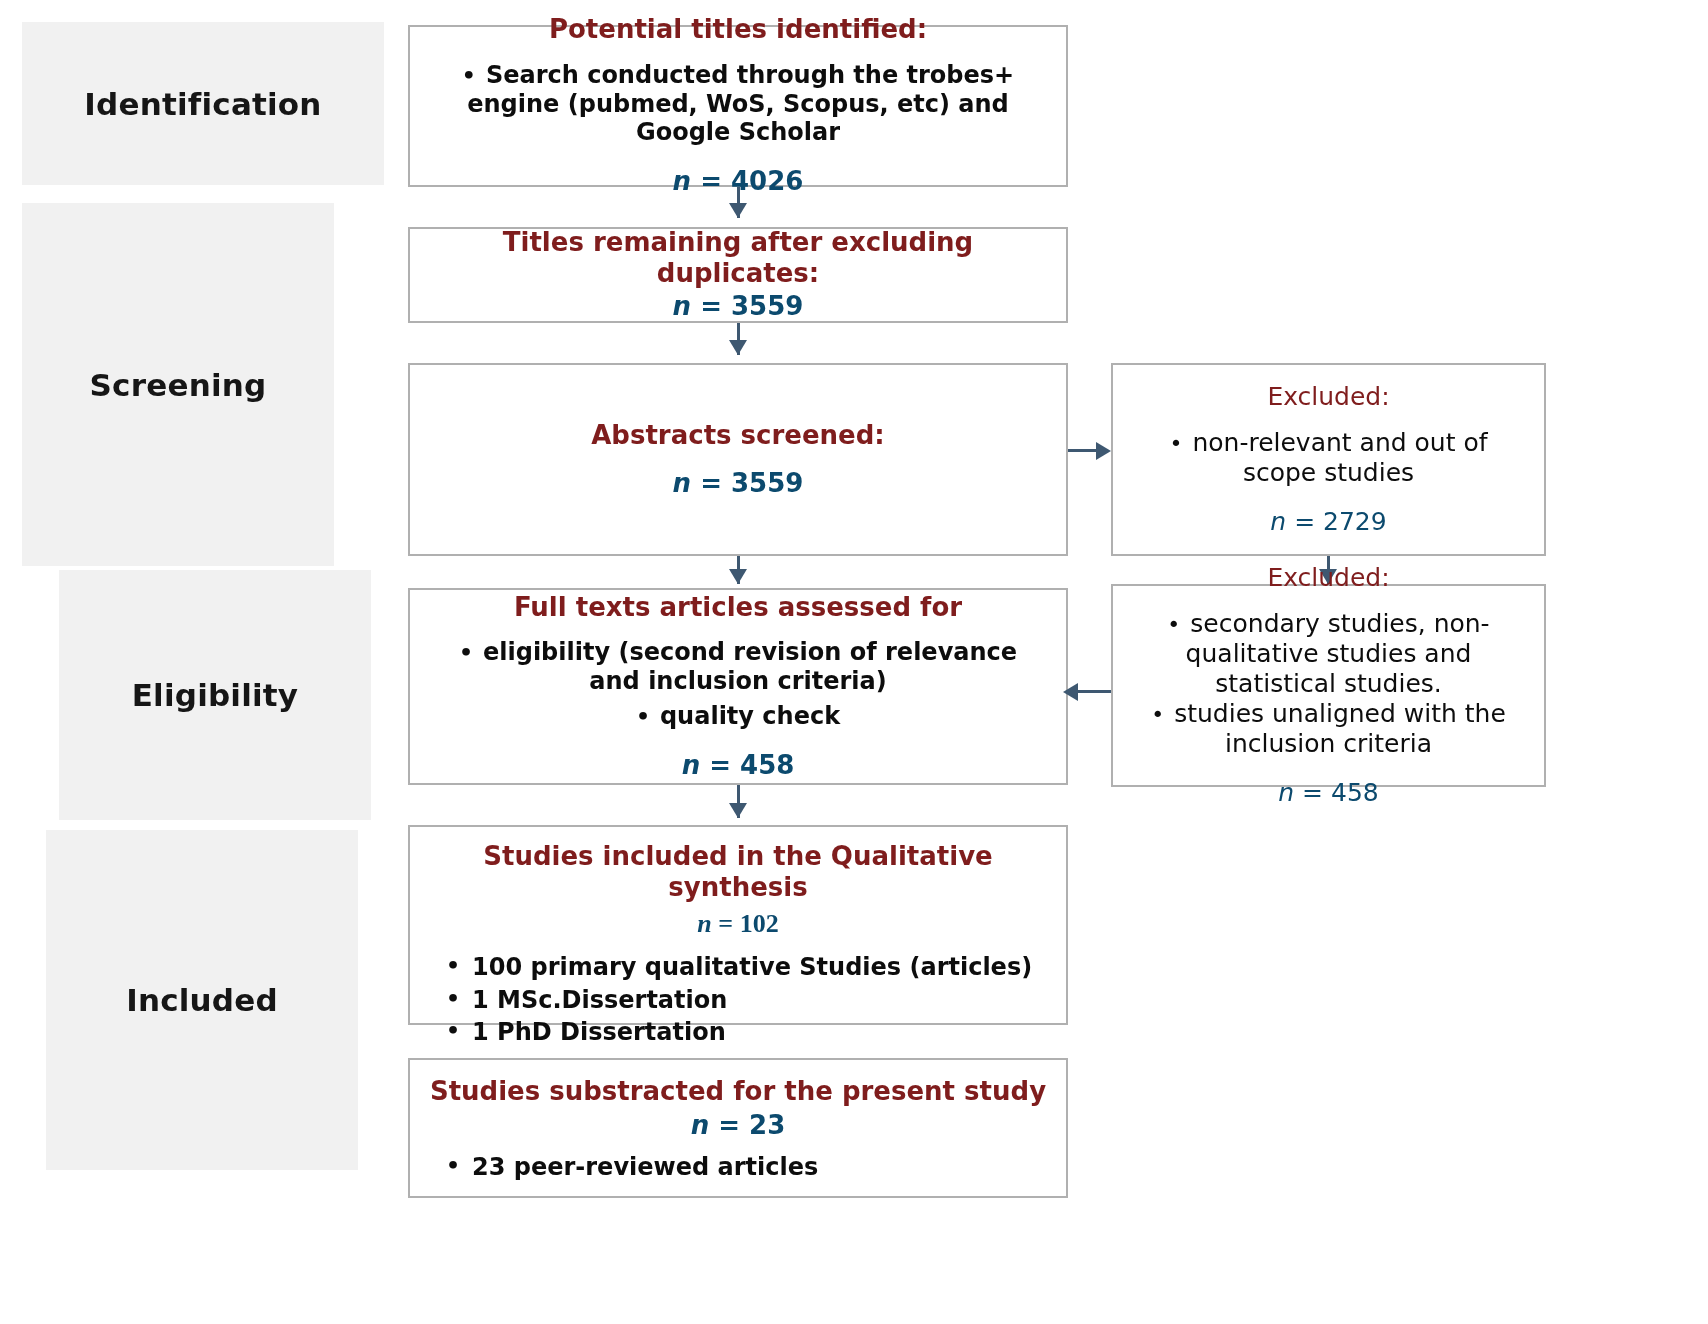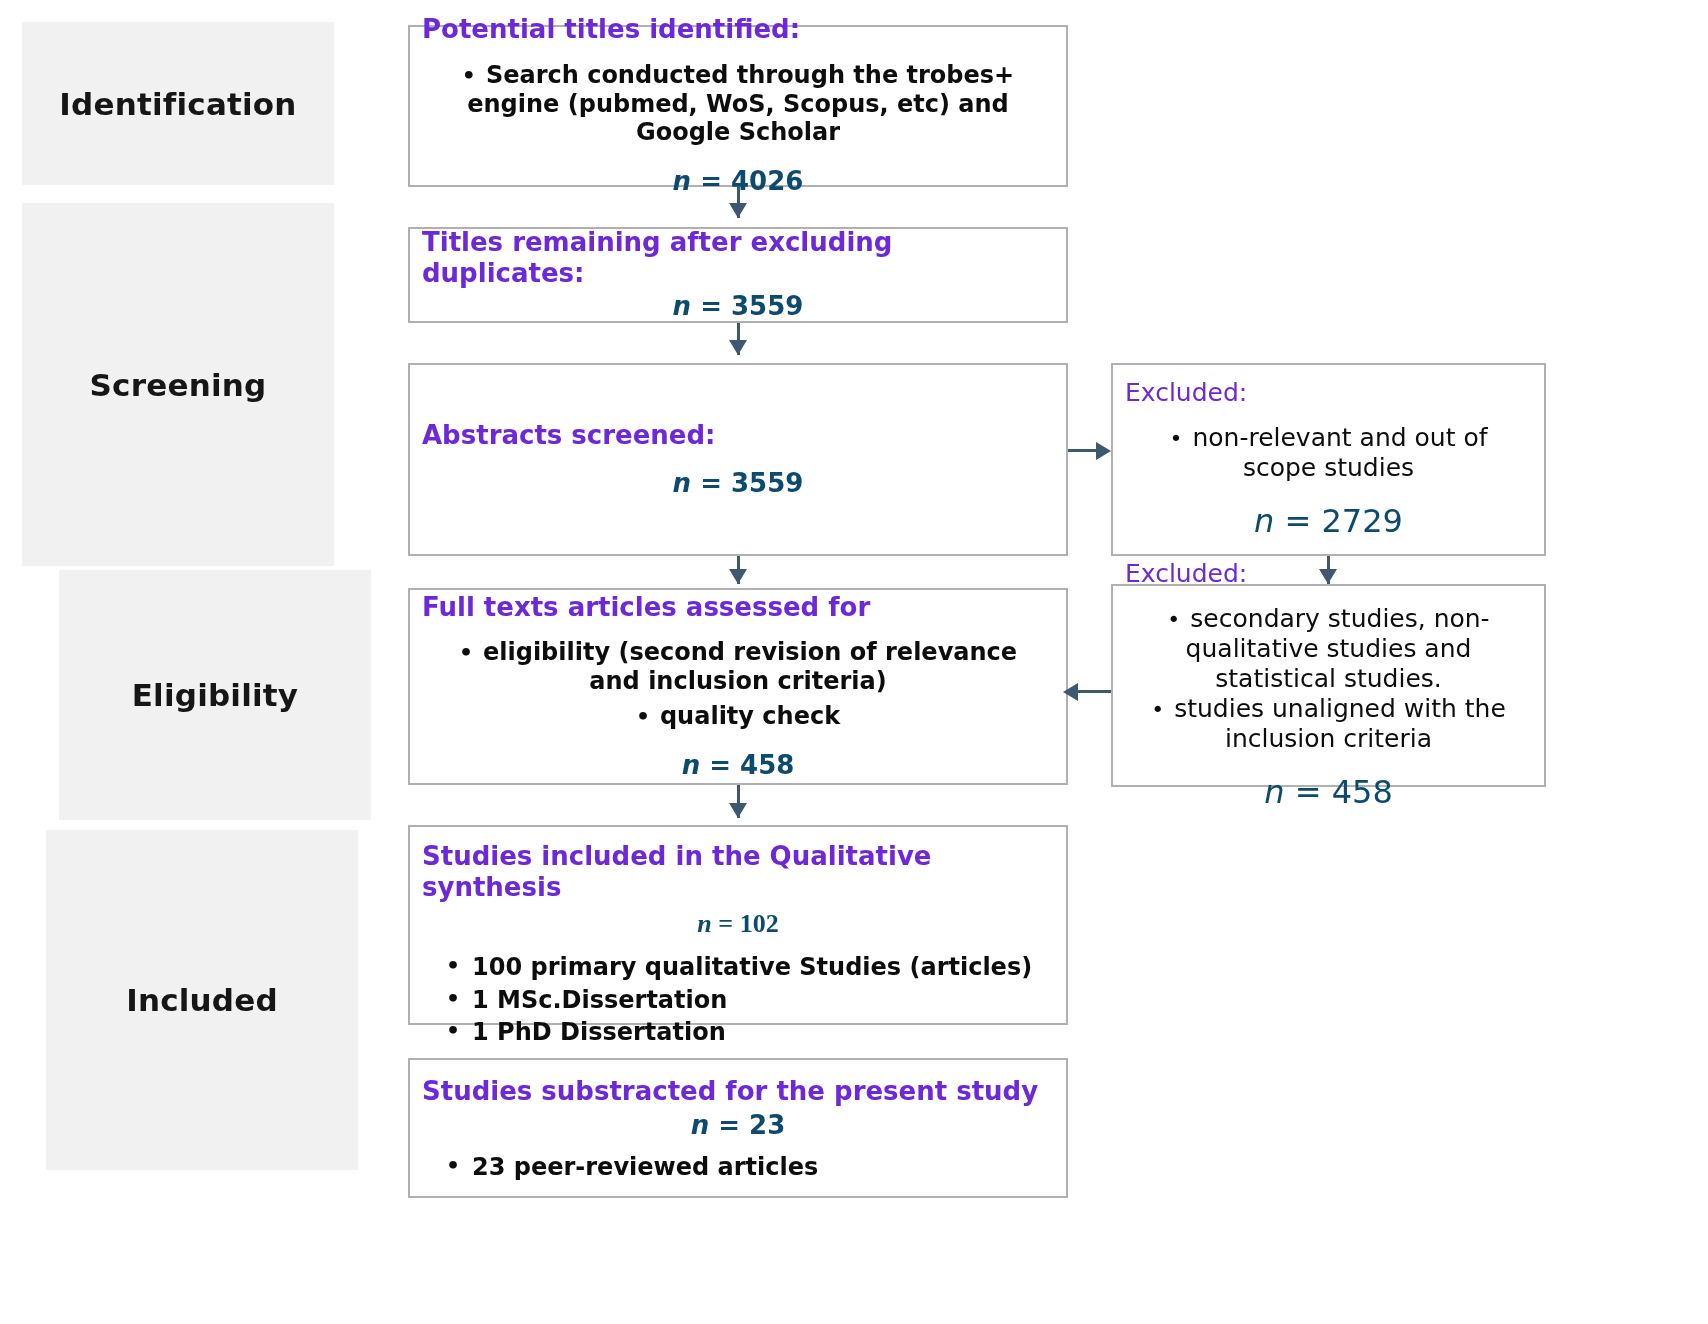--- a/index.html
+++ b/index.html
@@ -46,22 +46,22 @@
     display: flex;
     flex-direction: column;
     justify-content: center;
     padding: 6px 12px;
   }
   .box .title {
     font-family: "DejaVu Sans", sans-serif;
     font-weight: bold;
     font-size: 26px;
     line-height: 1.18;
-    text-align: left;
-    color: #6d28d9;
+    text-align: center;
+    color: #7f1d1d;
   }
   .box .nval {
     font-family: "DejaVu Sans", sans-serif;
     font-weight: bold;
     font-size: 26px;
     text-align: center;
     line-height: 1.25;
     color: #0c4a6e;
     margin-top: 2px;
   }
@@ -105,21 +105,21 @@
     line-height: inherit;
   }
 
   
   .box.side .title {
     font-weight: normal;
     font-size: 25px;
   }
   .box.side .nval {
     font-weight: normal;
-    font-size: 32px;
+    font-size: 25px;
   }
   .box.side .bullets li {
     font-weight: normal;
     font-size: 25px;
     line-height: 1.2;
   }
 
   
   .vline {
     position: absolute;
@@ -154,21 +154,21 @@
     border-top: 9px solid transparent;
     border-bottom: 9px solid transparent;
     border-right: 15px solid #3e5871;
   }
 </style>
 </head>
 <body>
 
 <div class="canvas">
 
-  <div class="stage" style="left:22px; top:22px; width:312px; height:163px;">
+  <div class="stage" style="left:22px; top:22px; width:362px; height:163px;">
     <span class="stage-label">Identification</span>
   </div>
 
   <div class="stage" style="left:22px; top:203px; width:312px; height:363px;">
     <span class="stage-label">Screening</span>
   </div>
 
   <div class="stage" style="left:22px; top:570px; width:312px; height:250px;margin-left:37px;">
     <span class="stage-label">Eligibility</span>
   </div>

